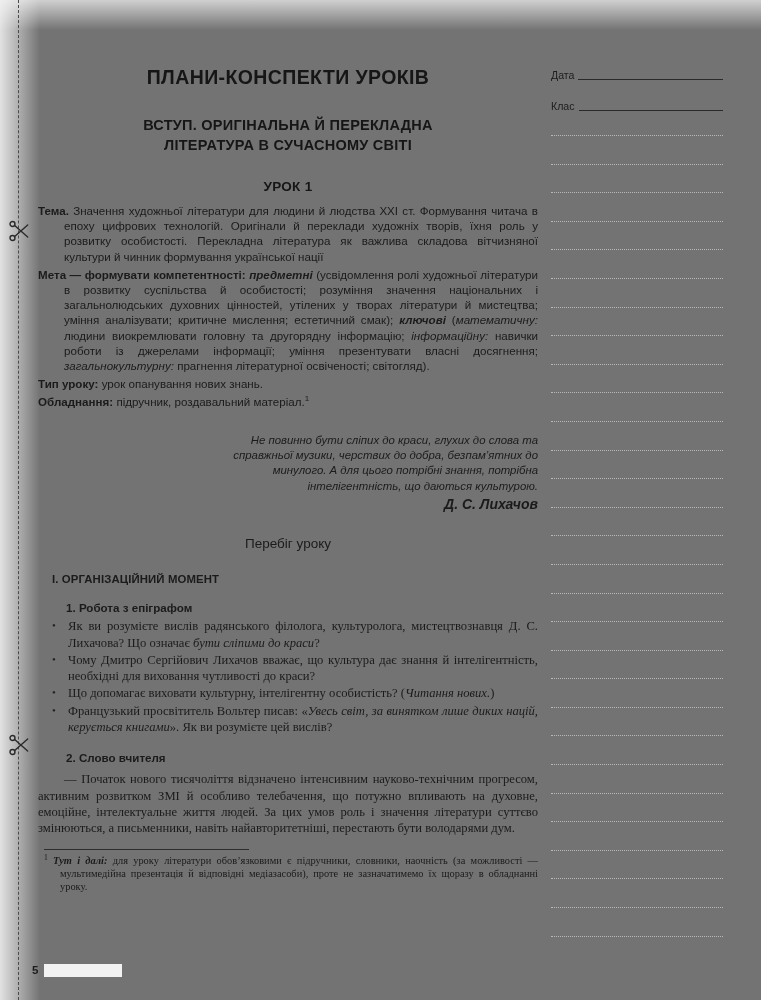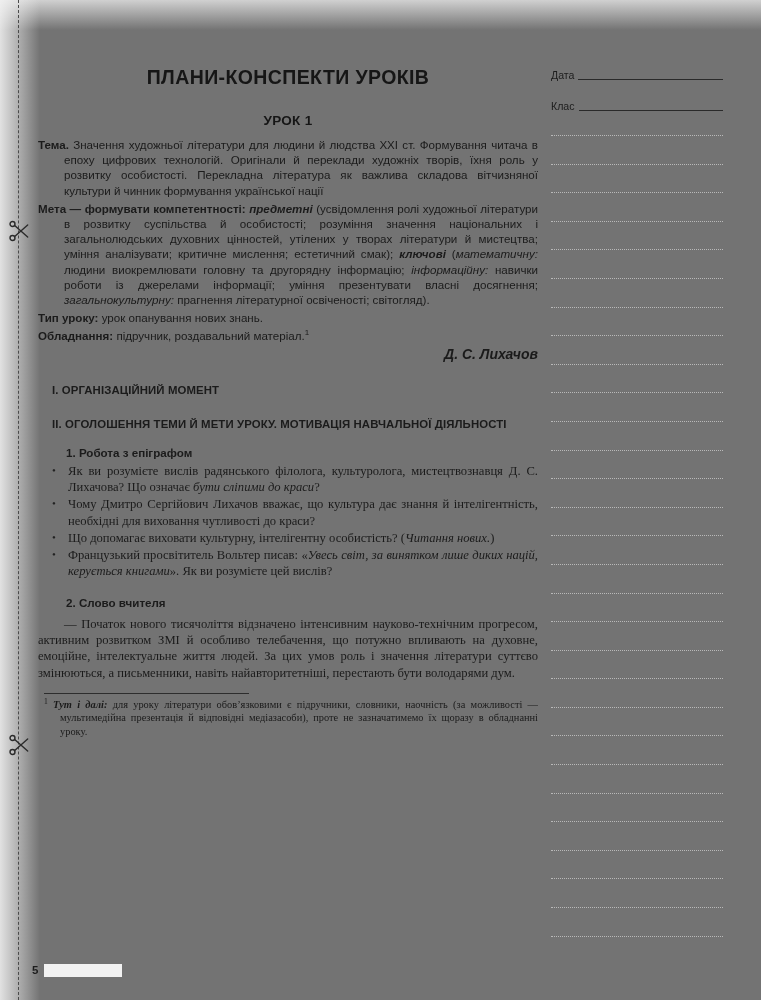--- a/index.html
+++ b/index.html
@@ -277,20 +277,24 @@
       <line x1="8" y1="7" x2="20" y2="17.5"></line>
       <line x1="8" y1="17" x2="20" y2="6.5"></line>
     </svg>
   </div>
 
   <div class="content">
 
     <div class="h-title">ПЛАНИ-КОНСПЕКТИ УРОКІВ</div>
 
 
+    <div class="h-unit">
+      <span>ВСТУП. ОРИГІНАЛЬНА Й ПЕРЕКЛАДНА</span><br>
+      <span>ЛІТЕРАТУРА В СУЧАСНОМУ СВІТІ</span>
+    </div>
 
     <div class="h-lesson">УРОК 1</div>
 
     <p class="meta">
       <b>Тема.</b>
       <span>Значення художньої літератури для людини й людства ХХI ст. Формування читача в епоху цифрових технологій. Оригінали й переклади художніх творів, їхня роль у розвитку особистості. Перекладна література як важлива складова вітчизняної культури й чинник формування української нації</span>
     </p>
 
     <p class="meta tight">
       <b>Мета — формувати компетентності:</b>
@@ -308,26 +312,27 @@
     <p class="meta tight">
       <b>Тип уроку:</b>
       <span>урок опанування нових знань.</span>
     </p>
 
     <p class="meta tight">
       <b>Обладнання:</b>
       <span>підручник, роздавальний матеріал.</span><sup class="fn">1</sup>
     </p>
 
+    <div class="epigraph">Не повинно бути сліпих до краси, глухих до слова та справжньої музики, черствих до добра, безпам’ятних до минулого. А для цього потрібні знання, потрібна інтелігентність, що даються культурою.</div>
     <div class="epigraph-author">Д. С. Лихачов</div>
 
+    <div class="h-flow">Перебіг уроку</div>
 
     <div class="sec">I. ОРГАНІЗАЦІЙНИЙ МОМЕНТ</div>
 
-    <div class="sec second">II. ОГОЛОШЕННЯ ТЕМИ Й МЕТИ УРОКУ. МОТИВАЦІЯ НАВЧАЛЬНОЇ ДІЯЛЬНОСТІ</div>
 
     <div class="subsec">1. Робота з епіграфом</div>
 
     <ul class="serif-list">
       <li>
         <span class="bullet">•</span><span>Як ви розумієте вислів радянського філолога, культуролога, мистецтвознавця Д. С. Лихачова? Що означає </span><i>бути сліпими до краси</i><span>?</span>
       </li>
       <li>
         <span class="bullet">•</span><span>Чому Дмитро Сергійович Лихачов вважає, що культура дає знання й інтелігентність, необхідні для виховання чутливості до краси?</span><i></i><span></span>
       </li>

